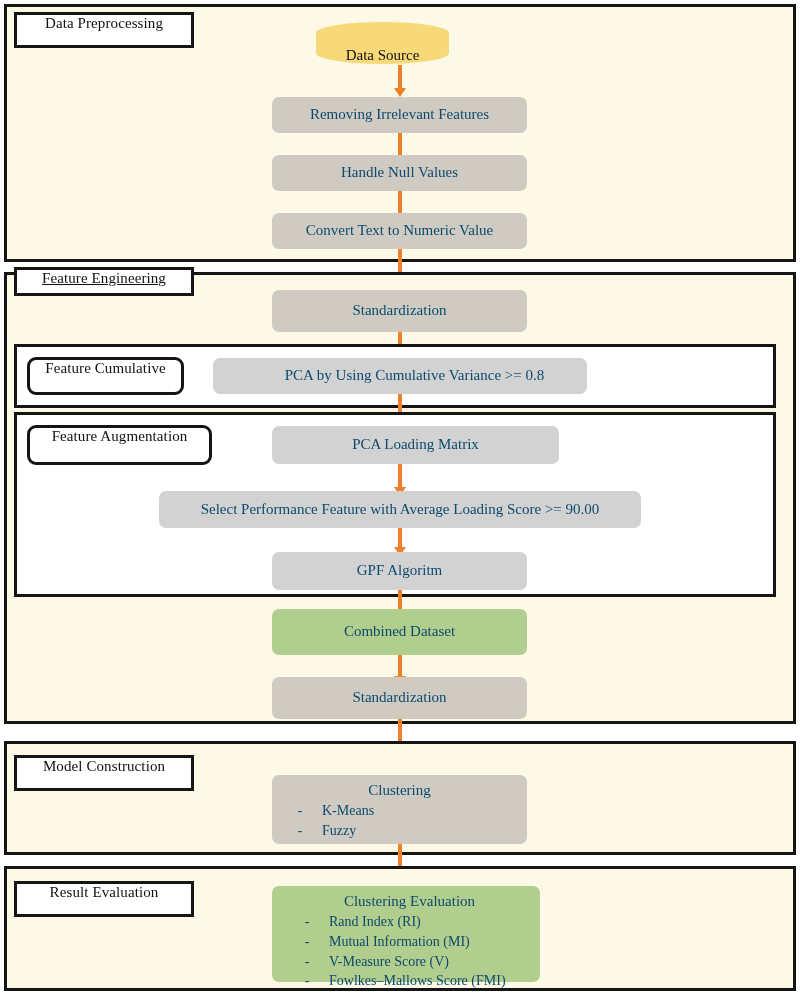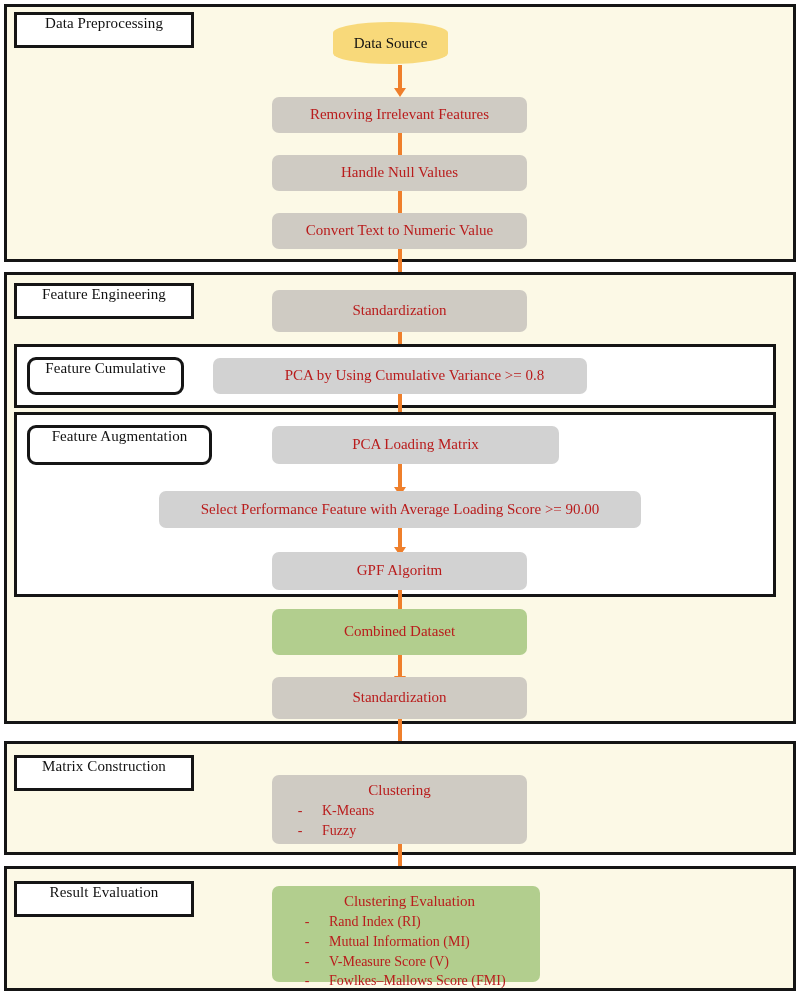--- a/index.html
+++ b/index.html
@@ -59,21 +59,21 @@
   
   .node {
     position: absolute;
     box-sizing: border-box;
     border-radius: 7px;
     display: flex;
     align-items: center;
     justify-content: center;
     font-size: 15px;
     line-height: 1.15;
-    color: #b91c1c;
+    color: #0c4a6e;
     text-align: center;
     white-space: nowrap;
   }
   .node.gray-warm  { background: #cfcbc3; }
   .node.gray-cool  { background: #d2d2d2; }
   .node.green      { background: #b2ce8e; }
 
   
   .cylinder {
     position: absolute;
@@ -147,21 +147,21 @@
 <body>
 
 <div id="canvas">
 
   <div class="section" style="left:4px; top:4px; width:792px; height:258px;"></div>
 
   <div class="phase-label" style="left:14px; top:12px; width:180px; height:36px;">
     <span>Data Preprocessing</span>
   </div>
 
-  <div class="cylinder" style="left:333px; top:22px; width:115px; height:42px;">
+  <div class="cylinder" style="left:316px; top:22px; width:133px; height:42px;align-items:flex-end;">
     <span>Data Source</span>
   </div>
 
   <div class="arrow" style="left:400px; top:65px; height:32px;">
     <div class="shaft" style="height:23px;"></div>
     <div class="head" style="top:23px;"></div>
   </div>
 
   <div class="node gray-warm" style="left:272px; top:97px; width:255px; height:36px;">
     <span>Removing Irrelevant Features</span>
@@ -185,21 +185,21 @@
     <span>Convert Text to Numeric Value</span>
   </div>
 
   <div class="arrow" style="left:400px; top:249px; height:42px;">
     <div class="shaft" style="height:33px;"></div>
     <div class="head" style="top:33px;"></div>
   </div>
 
   <div class="section" style="left:4px; top:272px; width:792px; height:452px;"></div>
 
-  <div class="phase-label" style="left:14px; top:283px; width:180px; height:36px;">
+  <div class="phase-label" style="left:14px; top:267px; width:180px; height:29px;text-decoration:underline;">
     <span>Feature Engineering</span>
   </div>
 
   <div class="node gray-warm" style="left:272px; top:290px; width:255px; height:42px;">
     <span>Standardization</span>
   </div>
 
   <div class="arrow" style="left:400px; top:332px; height:32px;">
     <div class="shaft" style="height:23px;"></div>
     <div class="head" style="top:23px;"></div>
@@ -267,21 +267,21 @@
   </div>
 
   <div class="arrow" style="left:400px; top:719px; height:54px;">
     <div class="shaft" style="height:45px;"></div>
     <div class="head" style="top:45px;"></div>
   </div>
 
   <div class="section" style="left:4px; top:741px; width:792px; height:114px;"></div>
 
   <div class="phase-label" style="left:14px; top:755px; width:180px; height:36px;">
-    <span>Matrix Construction</span>
+    <span>Model Construction</span>
   </div>
 
   <div class="node gray-warm listnode" style="left:272px; top:775px; width:255px; height:69px;">
     <span class="list-title">Clustering</span>
     <ul>
       <li>
         <span class="dash">-</span>
         <span>K-Means</span>
       </li>
       <li>

